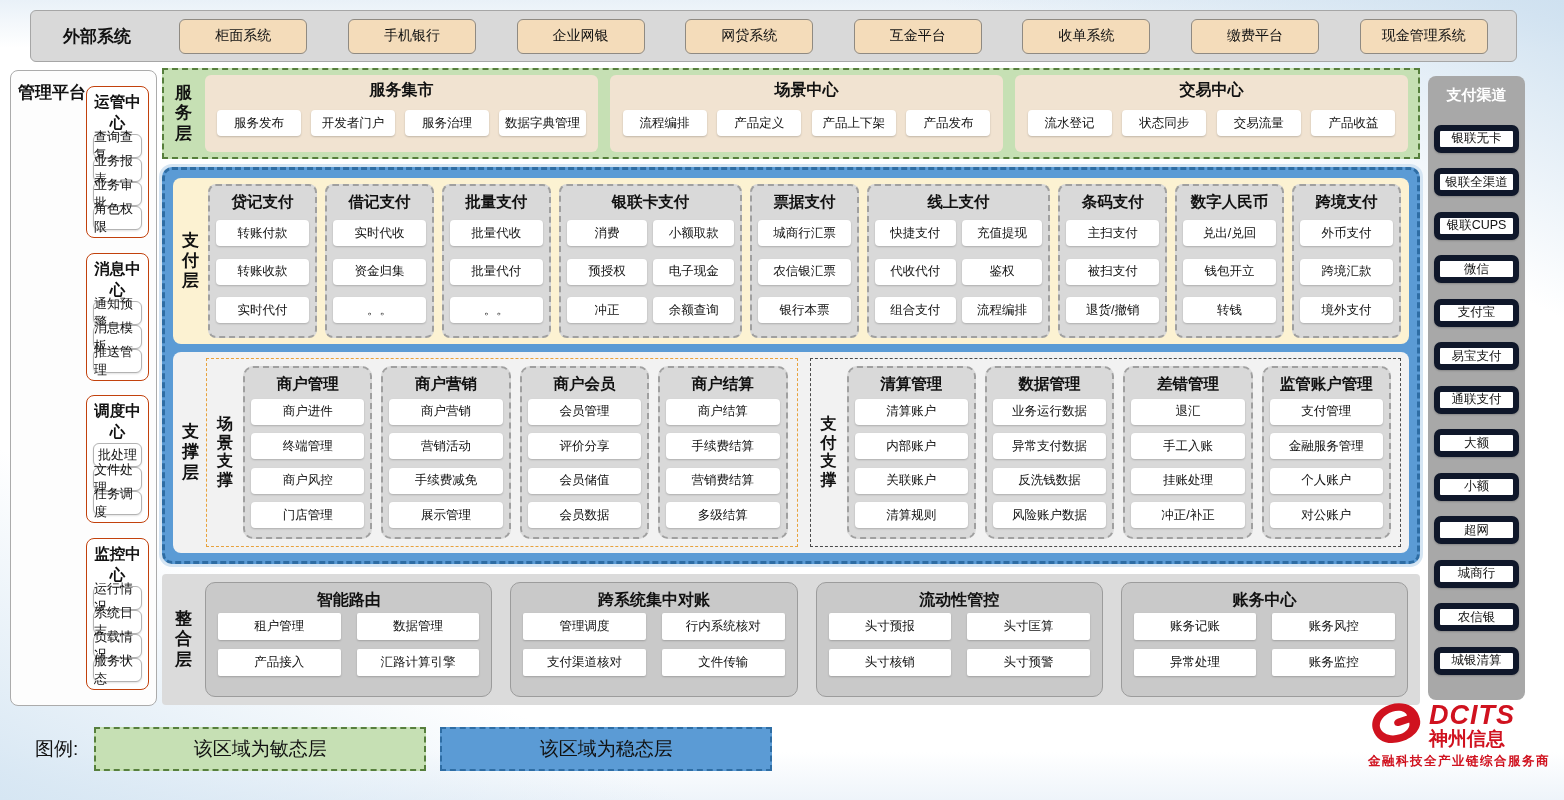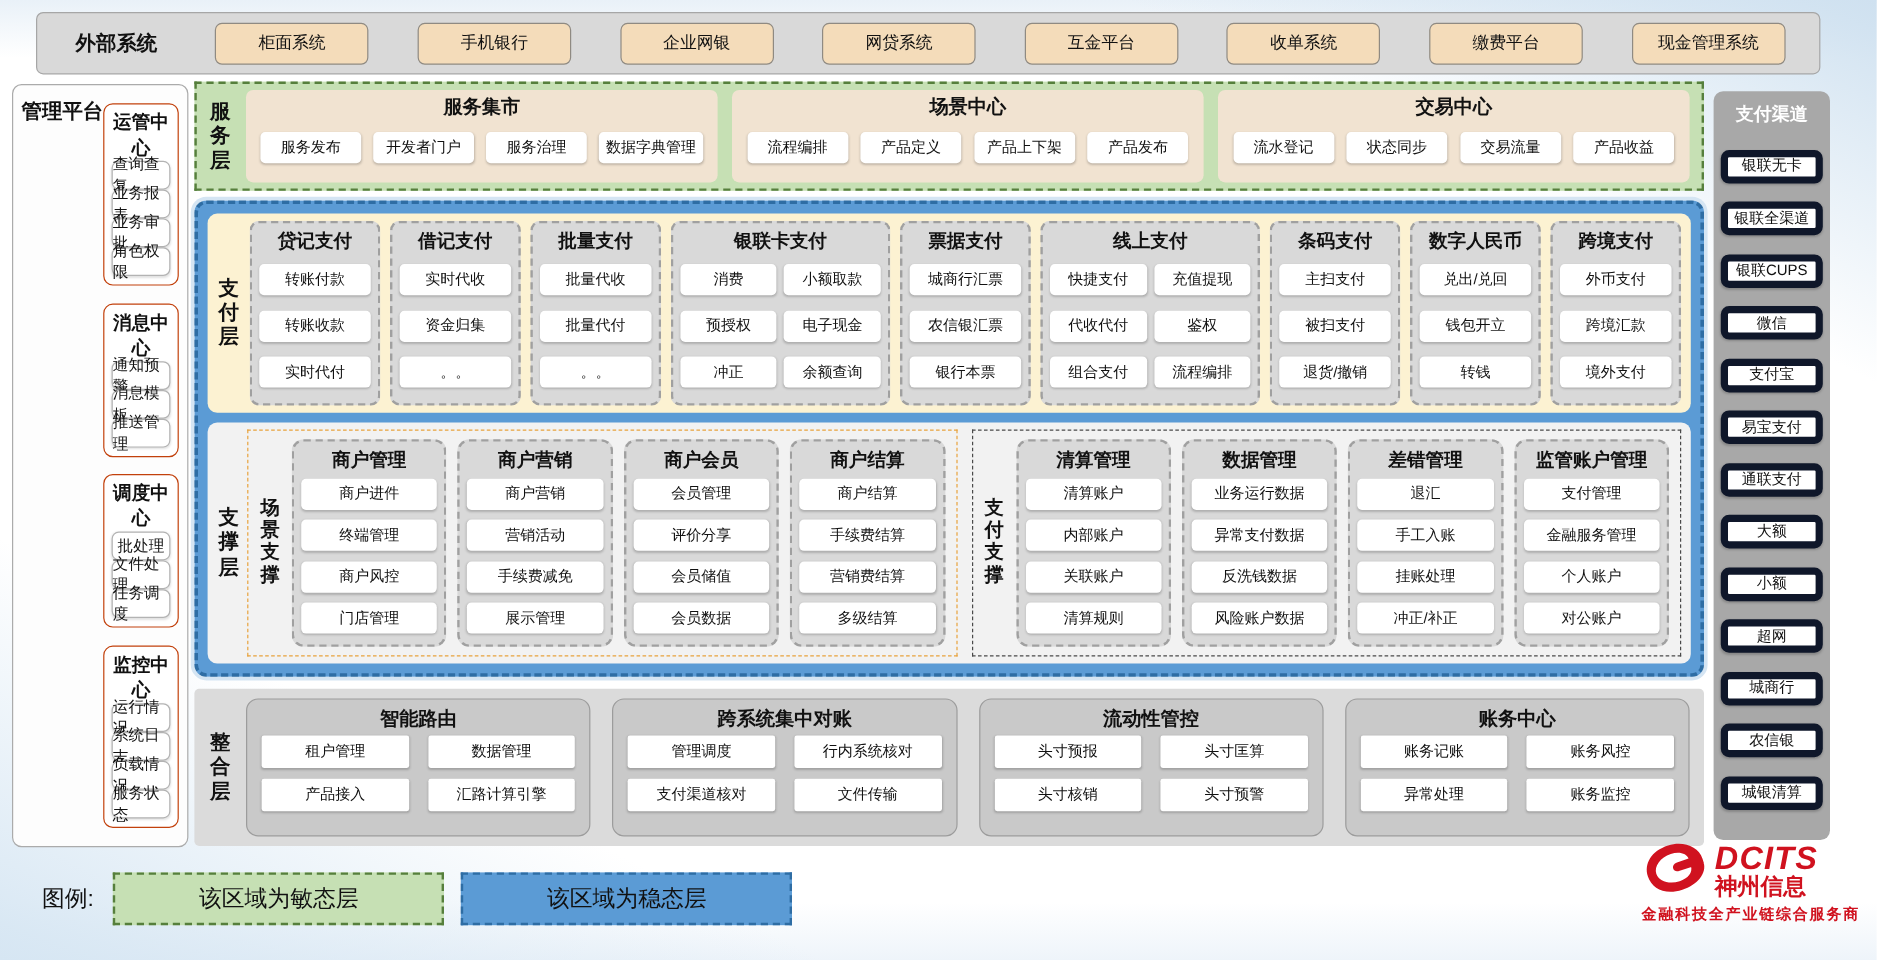--- a/index.html
+++ b/index.html
@@ -76,21 +76,21 @@
 .right-sidebar{position:absolute;left:1428px;top:76px;width:97px;height:624px;background:#a8a8a8;
   border-radius:8px;padding:8px 6px 10px;display:flex;flex-direction:column}
 .channels-title{color:#fff;font-weight:bold;font-size:15px;text-align:center;margin:2px 0 4px}
 #channel-items{flex:1;display:flex;flex-direction:column;justify-content:space-evenly}
 .channel-btn{height:28px;background:#fff;border:6px solid #0f172a;border-radius:7px;display:flex;
   align-items:center;justify-content:center;font-size:12.5px;box-shadow:0 1px 2px rgba(0,0,0,.2)}
 
 
 .legend-row{position:absolute;left:35px;top:727px;display:flex;align-items:center;gap:16px}
 .legend-label{font-size:19px}
-.legend-box{width:276px;height:44px;border:2px dashed #000;display:flex;align-items:center;
+.legend-box{width:332px;height:44px;border:2px dashed #000;display:flex;align-items:center;
   justify-content:center;font-size:19px}
 
 
 .logo{position:absolute;right:14px;top:700px;display:flex;flex-direction:column;}
 .logo-top{display:flex;align-items:center;gap:5px}
 .logo-text{display:flex;flex-direction:column;align-items:flex-start;line-height:1.05}
 .logo-brand{color:#d0121f;font-weight:bold;font-style:italic;font-size:27px;letter-spacing:1px}
 .logo-company{color:#d0121f;font-size:19px;font-weight:bold}
 .logo-tagline{color:#d0121f;font-size:12.5px;font-weight:bold;margin-top:3px;letter-spacing:1.5px}
 </style>

